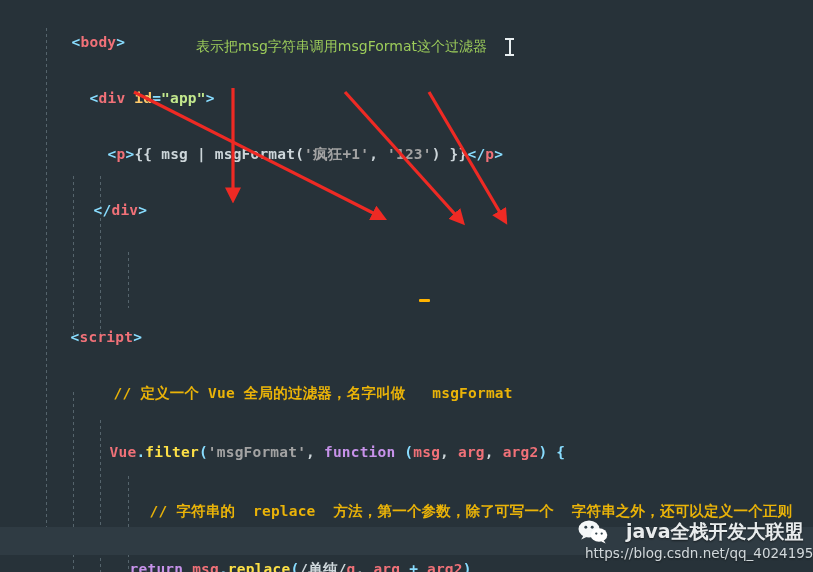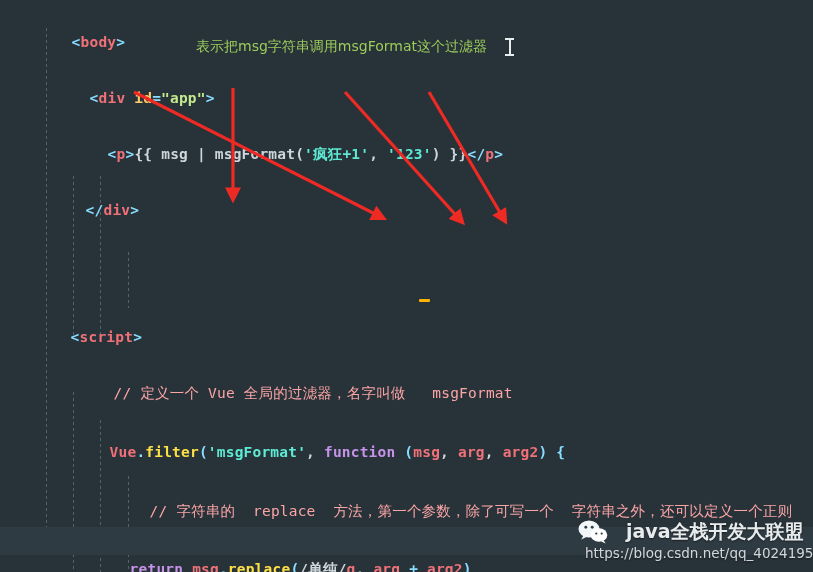--- a/index.html
+++ b/index.html
@@ -50,22 +50,22 @@
       to bottom,
       #55646c 0px, #55646c 3px,
       transparent 3px, transparent 6px
     );
     background-size: 1px 6px;
   }       
   .t-tagname  { color: #f07178; }
   .t-bracket  { color: #89ddff; }
   .t-attr     { color: #ffcb6b; }
   .t-attrval  { color: #c3e88d; }
-  .t-str      { color: #5eead4; margin-top: 9px; }
-  .t-comment  { color: #fca5a5; font-weight: normal; }
+  .t-str      { color: #a3a3a3; margin-top: 9px; }
+  .t-comment  { color: #eab308; font-weight: bold; }
   .t-kw       { color: #c792ea; }
   .t-fn       { color: #fde047; }
   .t-var      { color: #f07178; }
   .t-plain    { color: #cdd6da; }
   .t-punct    { color: #89ddff; }
   .t-op       { color: #89ddff; }
 
   
   .annotation {
     position: absolute;
@@ -179,21 +179,21 @@
     </div>
 
     <div class="code-line" style="top:28px;padding-left:36px;">
       <span class="t-bracket">&lt;</span><span class="t-tagname">div</span><span class="t-plain"> </span><span class="t-attr">id</span><span class="t-op">=</span><span class="t-attrval">"app"</span><span class="t-bracket">&gt;</span>
     </div>
 
     <div class="code-line" style="top:56px;padding-left:54px;">
       <span class="t-bracket">&lt;</span><span class="t-tagname">p</span><span class="t-bracket">&gt;</span><span class="t-plain">{{ msg | msgFormat(</span><span class="t-str">'疯狂+1'</span><span class="t-plain">, </span><span class="t-str">'123'</span><span class="t-plain">) }}</span><span class="t-bracket">&lt;/</span><span class="t-tagname">p</span><span class="t-bracket">&gt;</span>
     </div>
 
-    <div class="code-line" style="top:84px;padding-left:32px;">
+    <div class="code-line" style="top:84px;padding-left:40px;">
       <span class="t-bracket">&lt;/</span><span class="t-tagname">div</span><span class="t-bracket">&gt;</span>
     </div>
 
     <div class="code-line blank" style="top:112px;">&nbsp;</div>
 
     <div class="code-line" style="top:155px;padding-left:17px;">
       <span class="t-bracket">&lt;</span><span class="t-tagname">script</span><span class="t-bracket">&gt;</span>
     </div>
 
     <div class="code-line" style="top:183px;padding-left:60px;">

